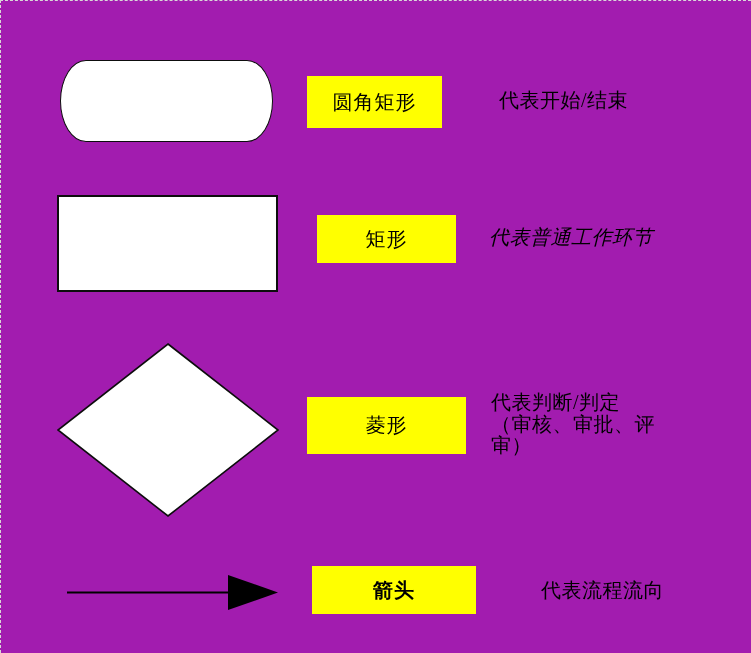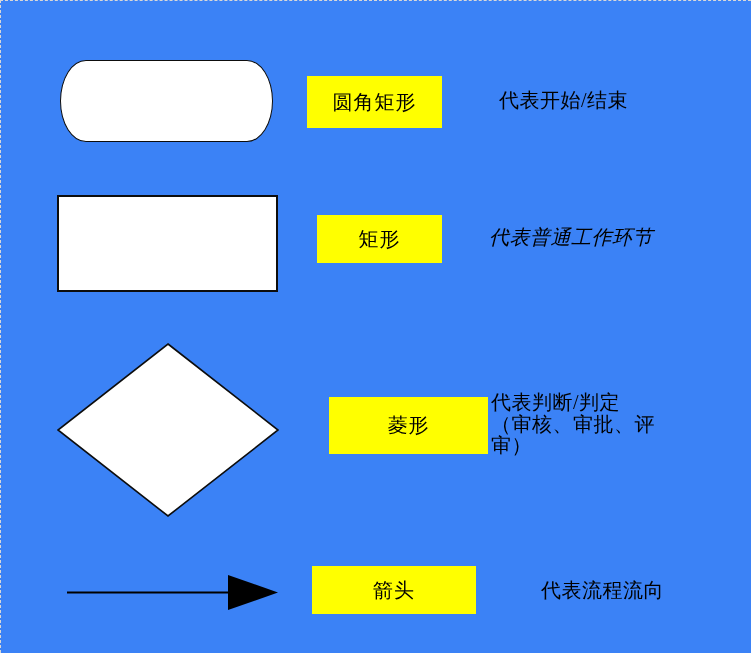--- a/index.html
+++ b/index.html
@@ -1,20 +1,20 @@
 <!DOCTYPE html>
 <html><head>
 <meta charset="utf-8">
 <style>
   html, body { margin: 0; padding: 0; background: #ffffff; }
   .canvas {
     position: relative;
     width: 751px;
     height: 653px;
-    background: #3b82f6;
+    background: #a21caf;
     border-top: 1px dashed #d8d8d8;
     border-left: 1px dashed #d8d8d8;
     box-sizing: border-box;
     font-family: "Liberation Serif", "DejaVu Serif", serif;
     color: #000000;
     overflow: hidden;
   }
   .abs { position: absolute; }
 
   
@@ -34,21 +34,21 @@
 
   
   .label-badge {
     display: flex; align-items: center; justify-content: center;
     background: #ffff00;
     font-size: 20px;
     letter-spacing: 1px;
     white-space: nowrap;
   }
   .badge-1 { left: 306px; top: 75px;  width: 135px; height: 52px; }
-  .badge-2 { left: 316px; top: 214px; width: 125px; height: 48px; }
+  .badge-2 { left: 316px; top: 214px; width: 139px; height: 48px; }
   .badge-3 { left: 306px; top: 396px; width: 159px; height: 57px; }
   .badge-4 { left: 311px; top: 565px; width: 164px; height: 48px; }
 
   
   .desc {
     font-size: 20px;
     line-height: 21px;
     letter-spacing: 0.5px;
     white-space: nowrap;
   }
@@ -71,31 +71,31 @@
 
   <div class="abs process"></div>
   <div class="abs label-badge badge-2" style="background: rgb(255, 255, 0);">
     <span>矩形</span>
   </div>
   <div class="abs desc desc-2">代表普通工作环节</div>
 
   <svg class="abs decision-svg" width="230" height="182" viewBox="0 0 230 182">
     <polygon points="115,5 225,91 115,177 5,91" fill="#ffffff" stroke="#0d0d0d" stroke-width="1.6"></polygon>
   </svg>
-  <div class="abs label-badge badge-3" style="background: rgb(255, 255, 0); margin-left: 22px;">
+  <div class="abs label-badge badge-3" style="background: rgb(255, 255, 0);">
     <span>菱形</span>
   </div>
   <div class="abs desc desc-3">
     <div>代表判断/判定</div>
     <div>（审核、审批、评</div>
     <div>审）</div>
   </div>
 
   <svg class="abs arrow-svg" width="225" height="44" viewBox="0 0 225 44">
     <line x1="6" y1="21.5" x2="170" y2="21.5" stroke="#000000" stroke-width="2"></line>
     <polygon points="167,4 217,21.5 167,39" fill="#000000"></polygon>
   </svg>
-  <div class="abs label-badge badge-4" style="background: rgb(255, 255, 0);">
+  <div class="abs label-badge badge-4" style="background: rgb(255, 255, 0); font-weight: bold;">
     <span>箭头</span>
   </div>
   <div class="abs desc desc-4">代表流程流向</div>
 
 </div>
 
 </body></html>

